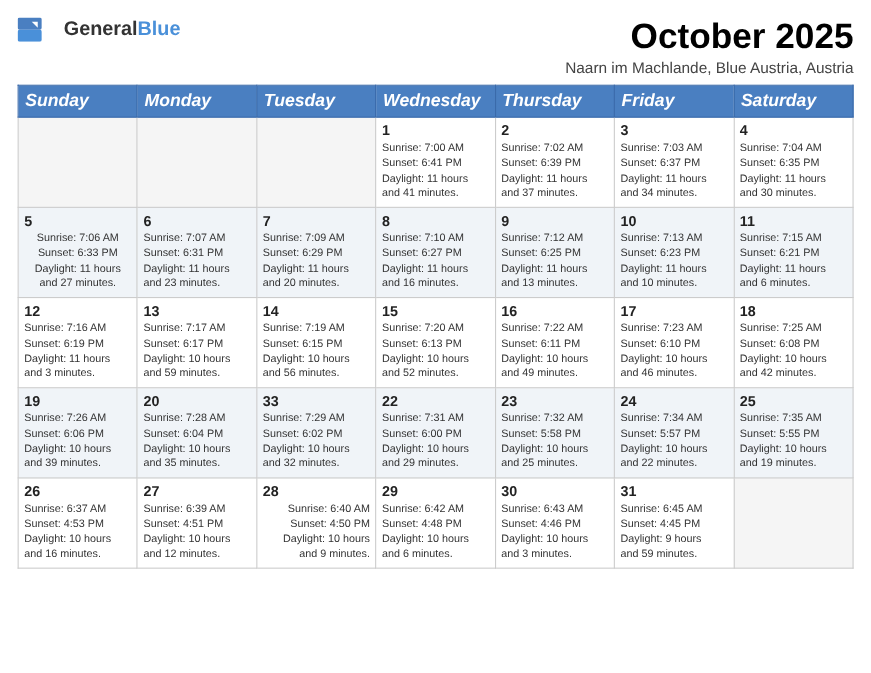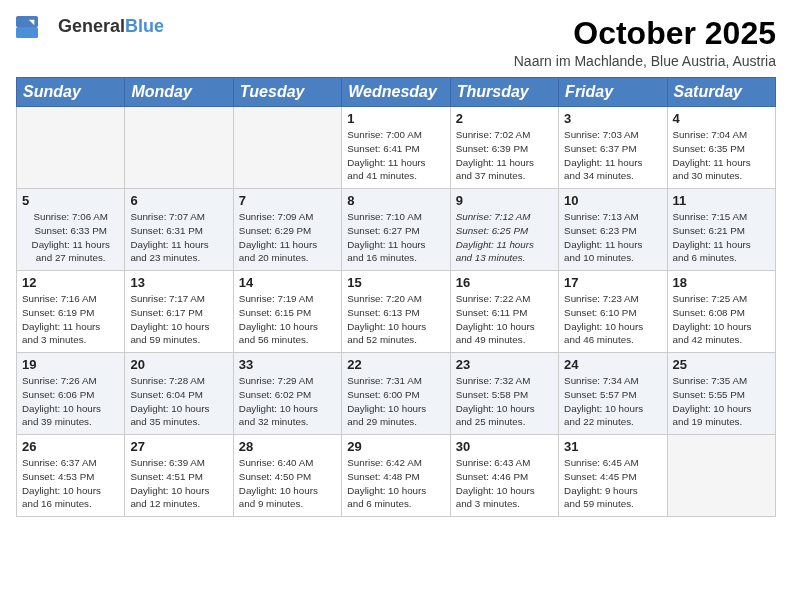--- a/index.html
+++ b/index.html
@@ -185,21 +185,21 @@
         </td>
         <td>
           <div class="day-number">8</div>
           <div class="day-info" style="white-space: pre-line;">Sunrise: 7:10 AM
 Sunset: 6:27 PM
 Daylight: 11 hours
 and 16 minutes.</div>
         </td>
         <td>
           <div class="day-number">9</div>
-          <div class="day-info" style="white-space: pre-line; font-style: italic;">Sunrise: 7:12 AM
+          <div class="day-info" style="white-space: pre-line;">Sunrise: 7:12 AM
 Sunset: 6:25 PM
 Daylight: 11 hours
 and 13 minutes.</div>
         </td>
         <td>
           <div class="day-number">10</div>
           <div class="day-info" style="white-space: pre-line;">Sunrise: 7:13 AM
 Sunset: 6:23 PM
 Daylight: 11 hours
 and 10 minutes.</div>
@@ -324,21 +324,21 @@
         </td>
         <td>
           <div class="day-number">27</div>
           <div class="day-info" style="white-space: pre-line;">Sunrise: 6:39 AM
 Sunset: 4:51 PM
 Daylight: 10 hours
 and 12 minutes.</div>
         </td>
         <td>
           <div class="day-number">28</div>
-          <div class="day-info" style="white-space: pre-line;">Sunrise: 6:40 AM
+          <div class="day-info" style="white-space: pre-line; text-align: right;">Sunrise: 6:40 AM
 Sunset: 4:50 PM
 Daylight: 10 hours
 and 9 minutes.</div>
         </td>
         <td>
           <div class="day-number">29</div>
           <div class="day-info" style="white-space: pre-line;">Sunrise: 6:42 AM
 Sunset: 4:48 PM
 Daylight: 10 hours
 and 6 minutes.</div>

